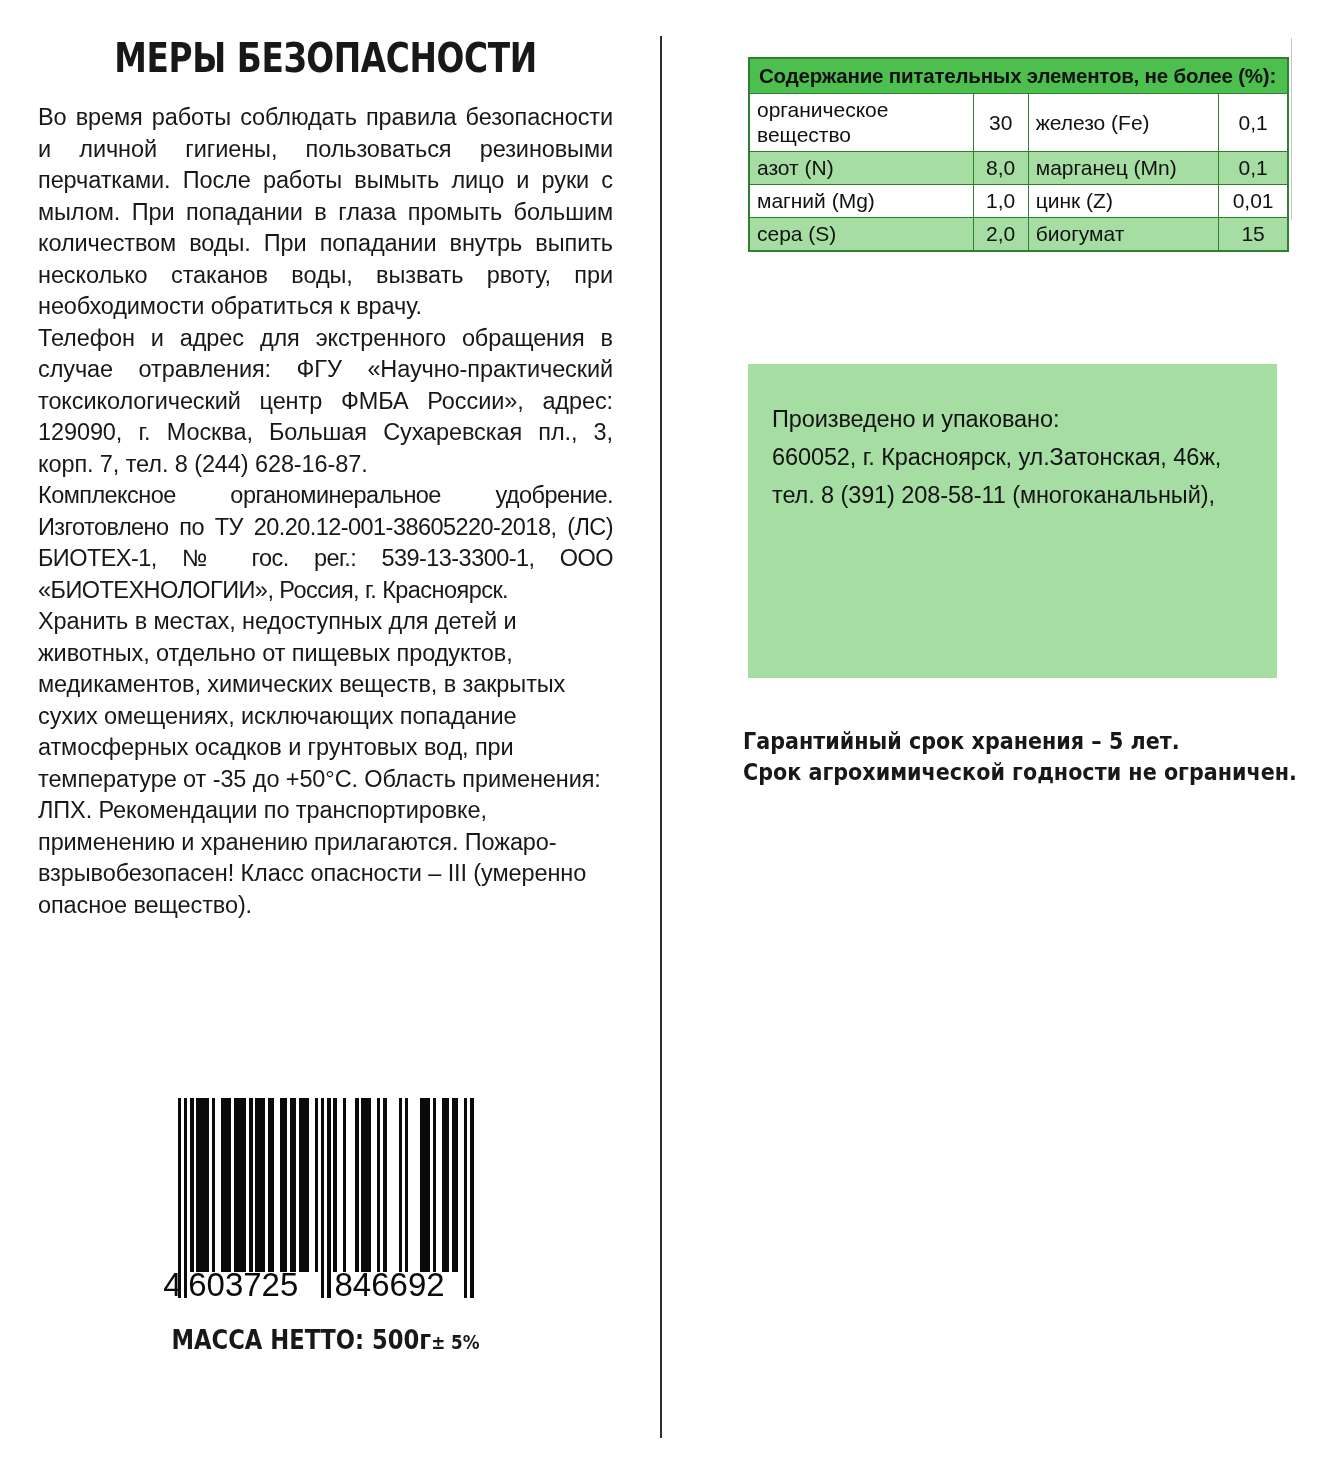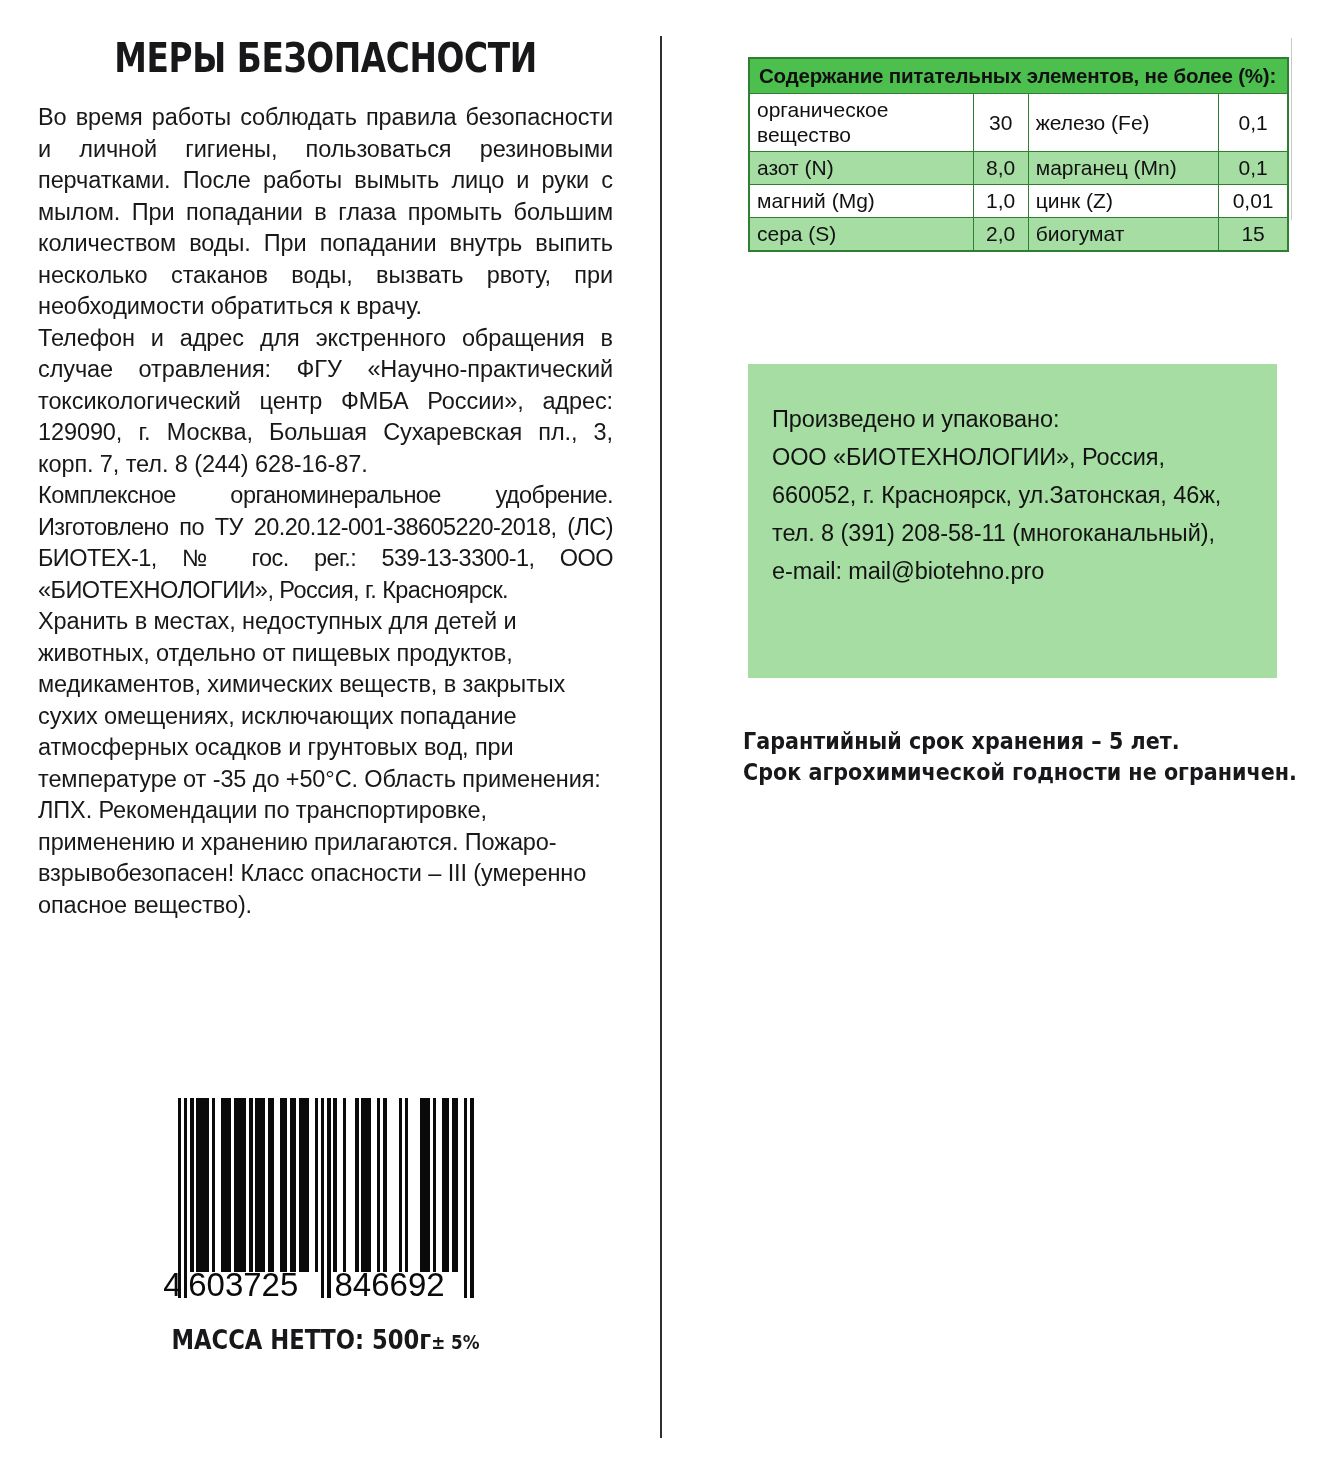--- a/index.html
+++ b/index.html
@@ -258,24 +258,22 @@
           <td class="col-name">сера (S)</td>
           <td class="col-val">2,0</td>
           <td class="col-name2">биогумат</td>
           <td class="col-val2">15</td>
         </tr>
       </tbody>
   </table>
 
   <div class="maker-box">
     <div class="line">Произведено и упаковано:</div>
-    <div class="line">ООО «БИОТЕХНОЛОГИИ»,  Россия,</div>
     <div class="line">660052, г. Красноярск, ул.Затонская, 46ж,</div>
     <div class="line">тел. 8 (391) 208-58-11 (многоканальный),</div>
-    <div class="line">e-mail: mail@biotehno.pro</div>
   </div>
 
   <div class="warranty">
     <div class="wline">Гарантийный срок хранения – 5 лет.</div>
     <div class="wline">Срок агрохимической годности не ограничен.</div>
   </div>
 
 </div>
 
 </body></html>

